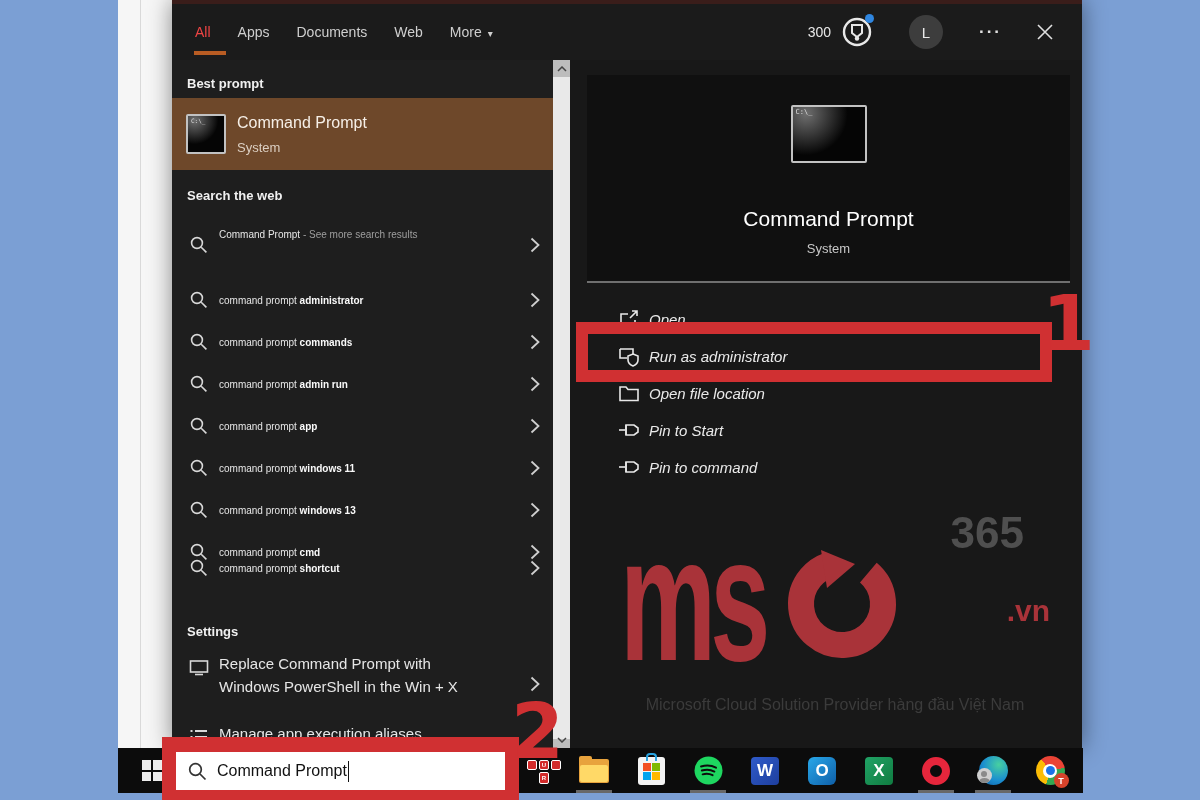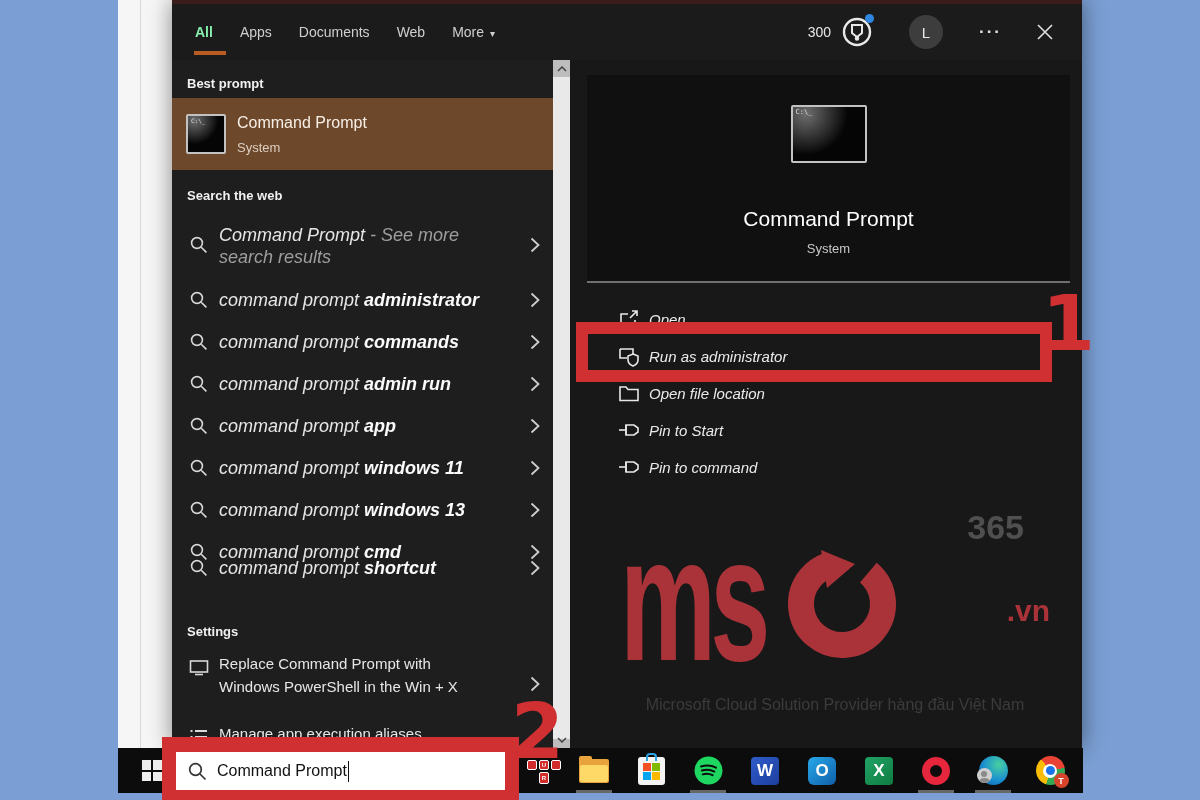--- a/index.html
+++ b/index.html
@@ -13,21 +13,21 @@
 
   
   .panel { position:absolute; left:172px; top:0; width:910px; height:748px; background:#1e1e1e; box-shadow:0 0 22px rgba(0,0,0,.45); }
   .panel-topline { position:absolute; left:0; top:0; width:100%; height:4px; background:#3a1d1a; }
   .panel-edge-artifact { position:absolute; left:418px; top:7px; width:440px; height:2px; background:#9b9b9b; opacity:.75; }
 
   
   .topbar { position:absolute; left:0; top:4px; width:910px; height:56px; background:#1b1b1b; }
   .tabs { position:absolute; left:23px; top:0; height:56px; display:flex; align-items:center; gap:27px; }
   .tab { color:#cfcfcf; font-size:14px; position:relative; cursor:default; }
-  .tab.active { color:#86efac; font-weight:bold; }
+  .tab.active { color:#ef4444; font-weight:normal; }
   .tab.active .tab-underline { position:absolute; left:-1px; bottom:-15px; width:32px; height:4px; background:#b85c23; }
   .tab .caret { font-size:10px; color:#cfcfcf; margin-left:6px; }
   .tb-right { position:absolute; right:28px; top:0; height:56px; display:flex; align-items:center; }
   .rewards-points { color:#e8e8e8; font-size:14px; margin-right:10px; }
   .rewards-icon { position:relative; width:32px; height:32px; margin-right:36px; }
   .rewards-dot { position:absolute; right:-1px; top:-2px; width:9px; height:9px; border-radius:50%; background:#2f86e0; }
   .avatar { width:34px; height:34px; border-radius:50%; background:#3d3d3d; color:#e8e8e8; font-size:15px; display:flex; align-items:center; justify-content:center; margin-right:36px; }
   .ellipsis { color:#e0e0e0; font-size:17px; letter-spacing:2px; font-weight:bold; margin-right:34px; }
   .close-btn { width:18px; height:18px; }
 
@@ -38,21 +38,21 @@
   .cmd-icon { position:relative; background:#050505; border:2px solid #c2c2c2; border-radius:2px;
               background-image:radial-gradient(circle at 18% 12%, rgba(130,130,130,.85), rgba(0,0,0,0) 55%); }
   .cmd-icon .cmd-marks { position:absolute; left:3px; top:1px; color:#dcdcdc; font-family:"DejaVu Sans Mono",monospace; }
   .bm-icon { left:14px; top:16px; width:40px; height:40px; position:absolute; }
   .bm-icon .cmd-marks { font-size:6px; }
   .bm-title { position:absolute; left:65px; top:16px; color:#f6efe7; font-size:16px; }
   .bm-sub { position:absolute; left:65px; top:42px; color:#dccfc2; font-size:13px; }
 
   .web-row { position:absolute; left:0; width:381px; height:42px; }
   .row-mag { position:absolute; left:18px; top:50%; transform:translateY(-50%); width:18px; height:18px; }
-  .row-text { position:absolute; left:47px; top:50%; transform:translateY(-50%); font-size:18px; color:#e6e6e6; white-space:nowrap;font-style:italic; }
+  .row-text { position:absolute; left:47px; top:50%; transform:translateY(-50%); font-size:10px; color:#e6e6e6; white-space:nowrap; }
   .row-text b { color:#fafafa; }
   .row-chev { position:absolute; left:358px; top:50%; transform:translateY(-50%); width:10px; height:16px; }
   .web-row.tall { height:66px; }
   .web-row.tall .row-text { white-space:normal; width:292px; line-height:22px; top:12px; transform:none; }
   .web-row.tall .row-mag { top:24px; transform:none; }
   .dim-part { color:#9e9e9e; }
 
   .set-row { position:absolute; left:0; width:381px; }
   .set-row .row-icon { position:absolute; left:17px; top:5px; width:20px; height:20px; }
   .set-row .set-text { position:absolute; left:47px; top:0; width:272px; font-size:15px; color:#e6e6e6; line-height:23px; }
@@ -72,21 +72,21 @@
 
   .actions { position:absolute; left:0; top:240px; width:512px; }
   .action-row { position:relative; height:37px;font-style:italic; }
   .action-row .a-icon { position:absolute; left:48px; top:50%; transform:translateY(-50%); width:22px; height:22px; }
   .action-row .a-label { position:absolute; left:79px; top:50%; transform:translateY(-50%); color:#eaeaea; font-size:15px; white-space:nowrap; }
 
   
   .watermark { position:absolute; left:50px; top:442px; width:430px; height:210px; }
   .wm-ms { position:absolute; left:0; bottom:48px; font-size:150px; line-height:110px; font-weight:bold; color:#a93339; letter-spacing:-8px; transform:scale(.72,1.18); transform-origin:left bottom; }
   .wm-o { position:absolute; left:163px; bottom:52px; }
-  .wm-365 { position:absolute; right:26px; top:6px; font-size:34px; font-weight:bold; color:#4f4f4f; }
+  .wm-365 { position:absolute; right:26px; top:6px; font-size:44px; font-weight:bold; color:#4f4f4f; }
   .wm-vn { position:absolute; right:0px; top:92px; font-size:30px; font-weight:bold; color:#a93339; }
   .wm-tagline { position:absolute; left:-18px; bottom:-2px; width:466px; text-align:center; font-size:16px; color:#3b3b3b; }
 
   
   .taskbar { position:absolute; left:118px; top:748px; width:965px; height:45px; background:#0c0c0c; }
   .start-btn { position:absolute; left:0; top:0; width:68px; height:45px; display:flex; align-items:center; justify-content:center; }
   .win-logo { width:21px; height:21px; display:grid; grid-template-columns:1fr 1fr; grid-template-rows:1fr 1fr; gap:2px; }
   .win-logo div { background:#ededed; }
   .tb-icons { position:absolute; left:460px; top:0; height:45px; display:flex; align-items:center; gap:25px; }
   .tb-slot { position:relative; width:32px; height:45px; display:flex; align-items:center; justify-content:center; }

